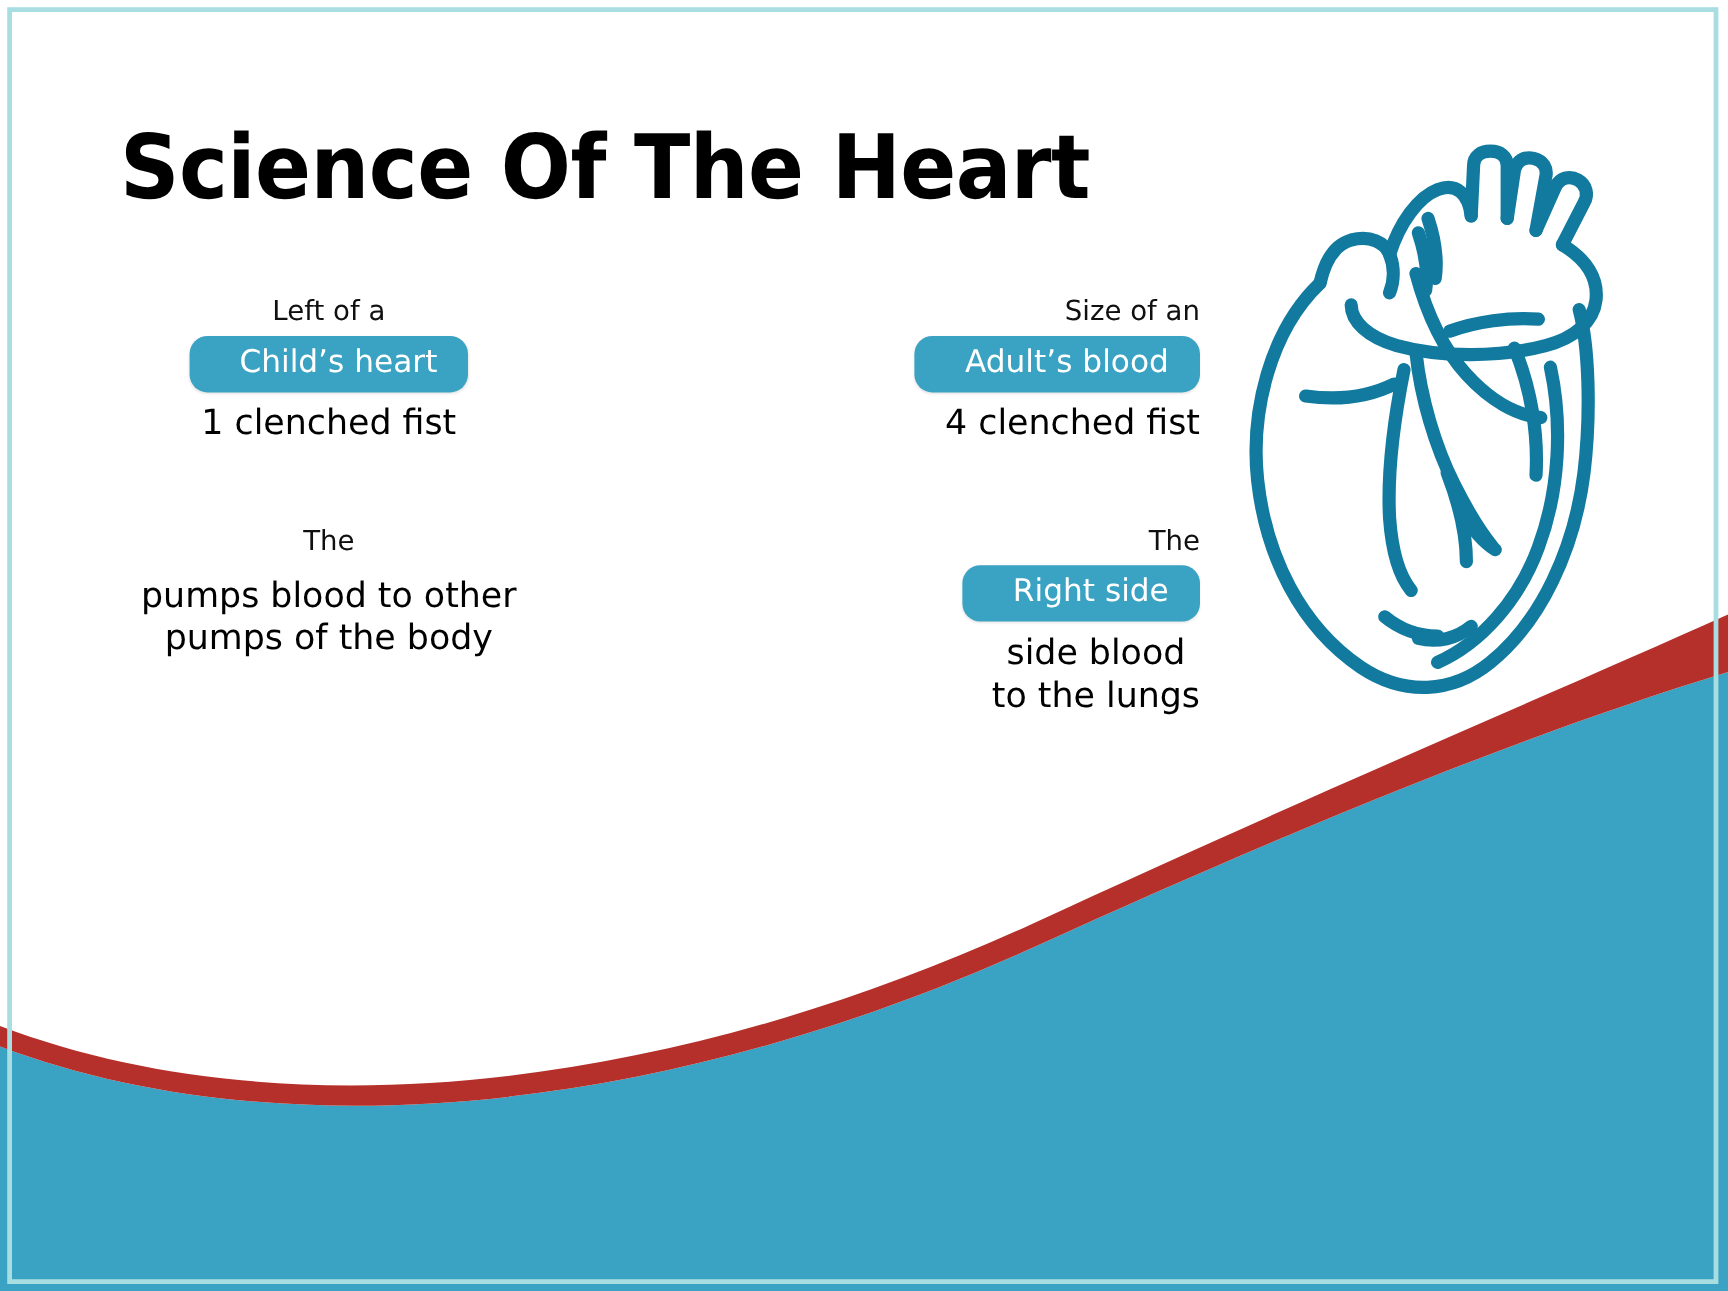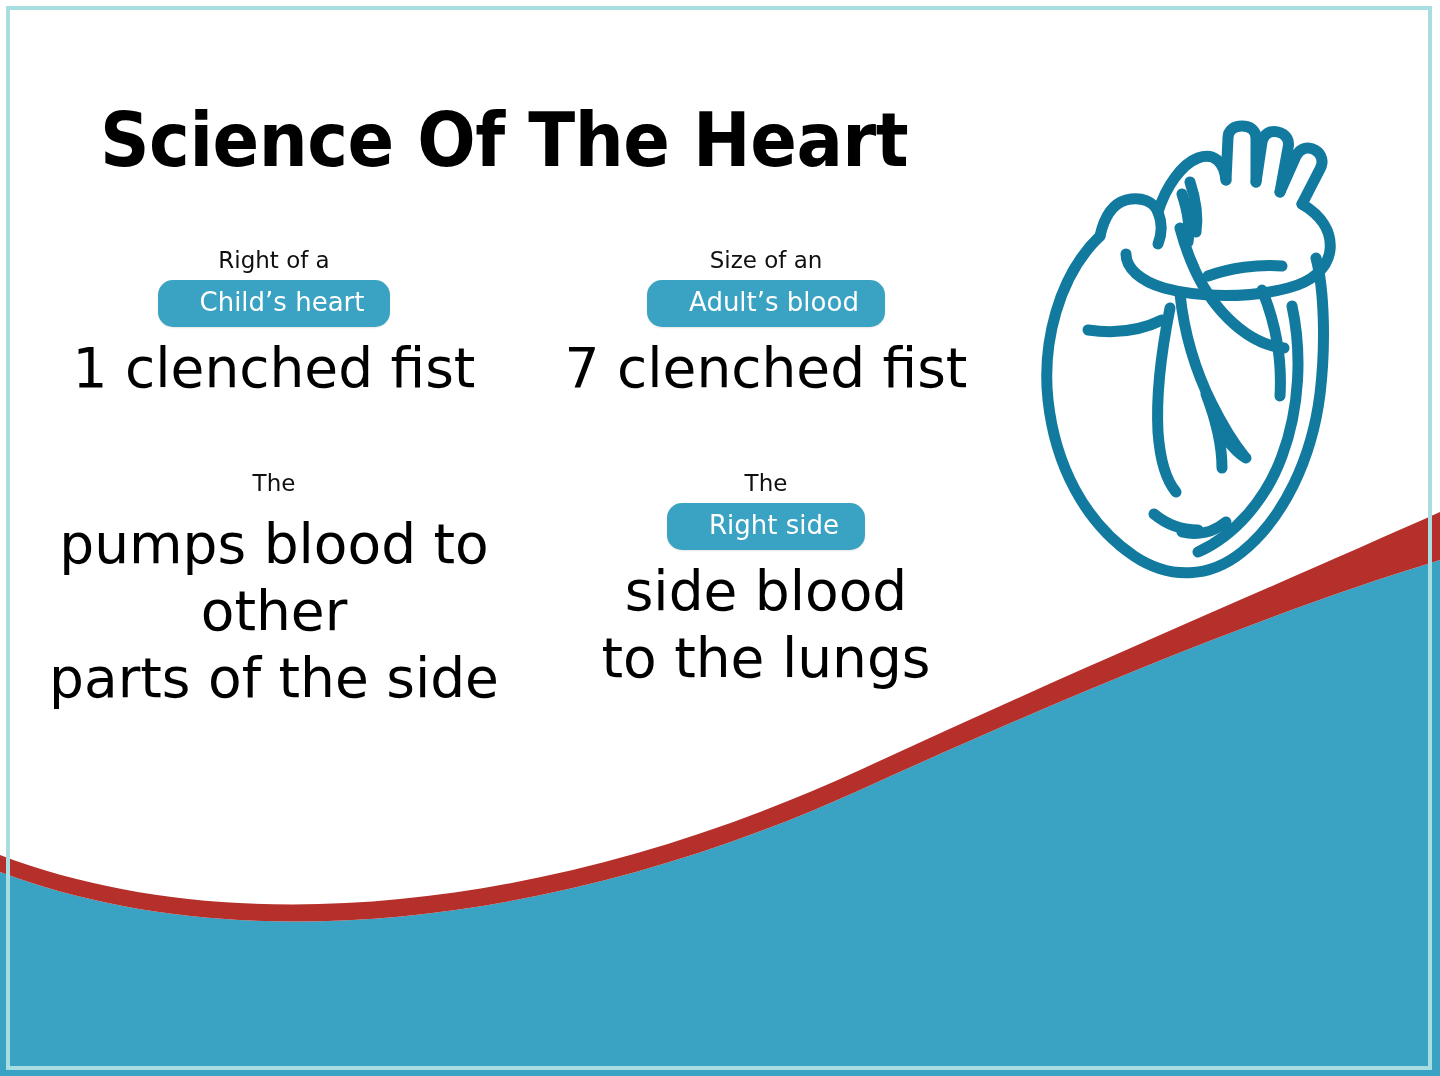--- a/index.html
+++ b/index.html
@@ -78,21 +78,21 @@
   }
   .cell {
     width: 480px;
     box-sizing: border-box;
     display: flex;
     flex-direction: column;
     align-items: center;
     text-align: center;
   }
   .cell.col-left  { padding: 0 12px 0 0; }
-  .cell.col-right { padding: 0 0 0 12px; }
+  .cell.col-right { padding: 0 0 0 12px; align-items: flex-end; }
 
   .cell-prefix {
     font-family: "DejaVu Sans", sans-serif;
     font-size: 23px;
     font-weight: normal;
     color: #101010;
     line-height: 1.05;
     margin-bottom: 8px;
   }
 
@@ -107,21 +107,21 @@
     font-family: "DejaVu Sans", sans-serif;
     font-size: 26px;
     font-weight: normal;
     line-height: 1.05;
     white-space: nowrap;
     box-shadow: 0 1px 2px rgba(0,0,0,0.10);
   }
 
   .cell-body {
     font-family: "DejaVu Sans", sans-serif;
-    font-size: 55px;
+    font-size: 29px;
     font-weight: normal;
     color: #000000;
     line-height: 1.22;
     margin-top: 8px;
     white-space: pre-line;
   }
 
   
   .heart-art {
     position: absolute;
@@ -145,39 +145,39 @@
              L1440,560 C1270,612 1080,690 860,790 C560,926 240,962 0,872 Z"></path>
   </svg>
 
   <div class="title">Science Of The Heart</div>
 
   <div class="grid">
 
     <div class="grid-row row-1">
 
       <div class="cell col-left">
-        <div class="cell-prefix">Right of a</div>
+        <div class="cell-prefix">Left of a</div>
         <div class="badge">Child’s heart</div>
         <div class="cell-body">1 clenched fist</div>
       </div>
 
       <div class="cell col-right">
         <div class="cell-prefix">Size of an</div>
         <div class="badge">Adult’s blood</div>
-        <div class="cell-body">7 clenched fist</div>
+        <div class="cell-body">4 clenched fist</div>
       </div>
 
     </div>
 
     <div class="grid-row row-2">
 
       <div class="cell col-left">
         <div class="cell-prefix">The</div>
         <div class="cell-body">pumps blood to other
-parts of the side</div>
+pumps of the body</div>
       </div>
 
       <div class="cell col-right">
         <div class="cell-prefix">The</div>
         <div class="badge">Right side</div>
         <div class="cell-body">side blood
 to the lungs</div>
       </div>
 
     </div>

